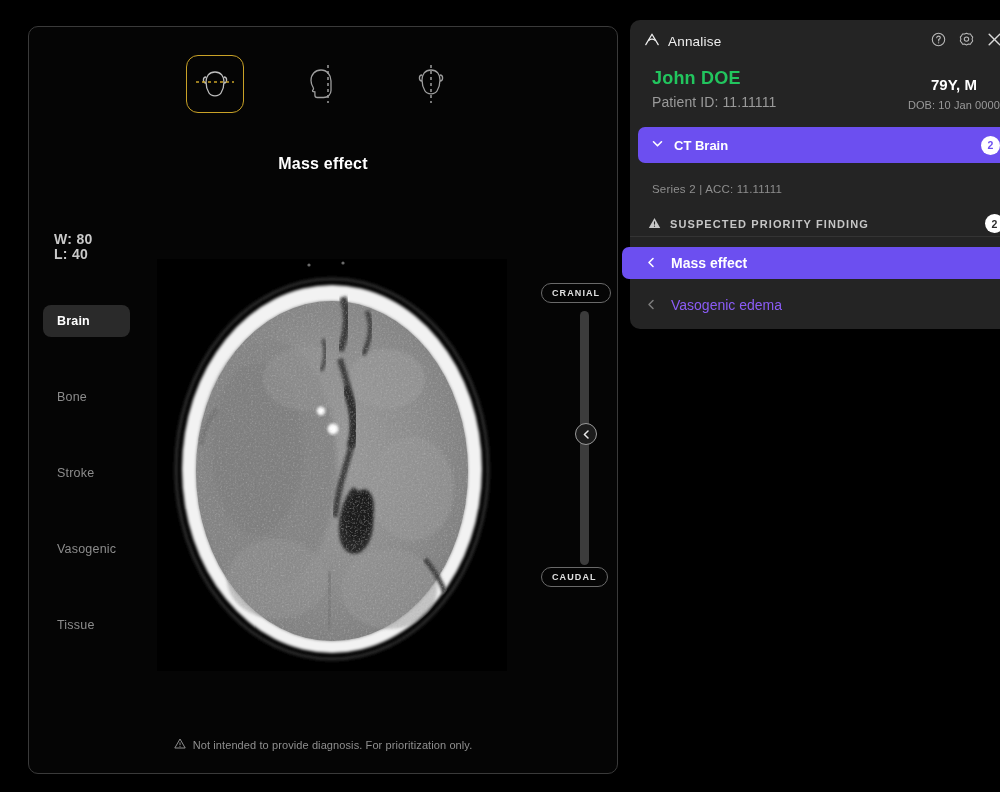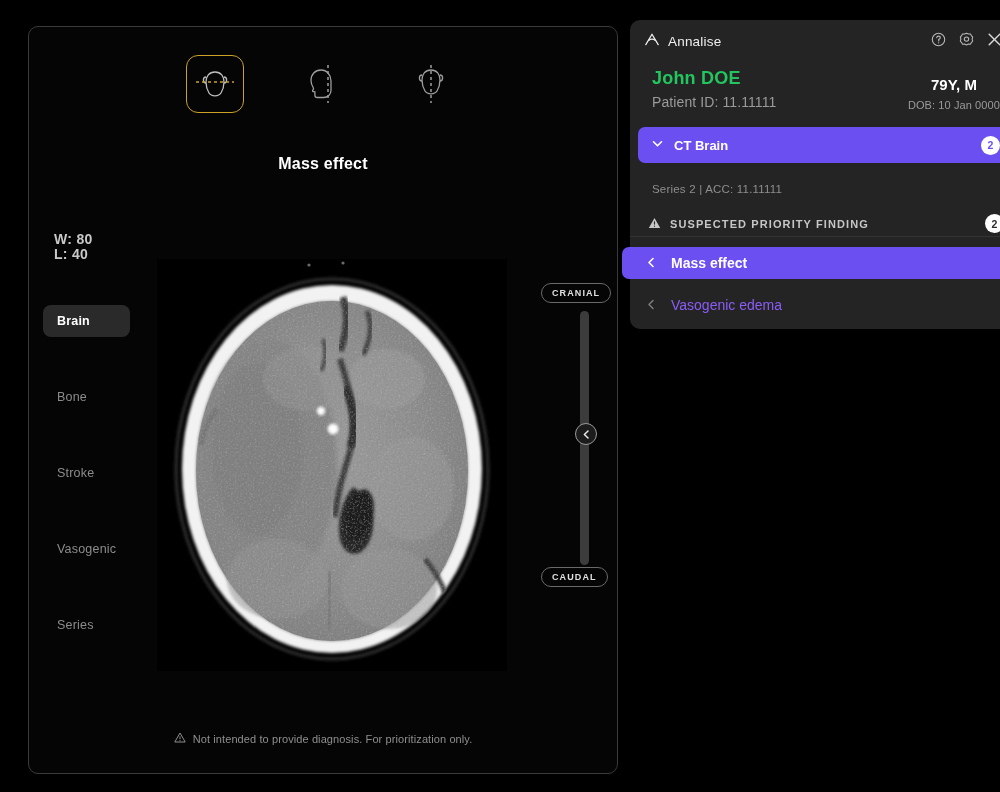--- a/index.html
+++ b/index.html
@@ -80,21 +80,21 @@
   }
   .collapse-btn {
     position: absolute; left: 546px; top: 396px;
     width: 22px; height: 22px; border-radius: 50%;
     background: #1c1c1c; border: 1.5px solid #9a9a9a;
     display: flex; align-items: center; justify-content: center;
   }
 
   
   .disclaimer {
-    position: absolute; left: 0; bottom: 28px; width: 100%;
+    position: absolute; left: 0; bottom: 22px; width: 100%;
     display: flex; align-items: center; justify-content: center; gap: 7px;
     color: #8f8f8f; font-size: 11px; letter-spacing: .1px;
   }
 
   
   .panel {
     position: absolute; left: 630px; top: 20px;
     width: 390px; background: #242424;
     border-radius: 10px; padding-bottom: 8px;
   }
@@ -202,21 +202,21 @@
       <div class="preset">
         <span>Bone</span>
       </div>
       <div class="preset">
         <span>Stroke</span>
       </div>
       <div class="preset">
         <span>Vasogenic</span>
       </div>
       <div class="preset">
-        <span>Series</span>
+        <span>Tissue</span>
       </div>
     </div>
 
     <div class="ct-wrap">
       <svg viewBox="0 0 350 412" preserveAspectRatio="none">
         <defs>
           <radialGradient id="brainTex" cx="48%" cy="46%" r="62%">
             <stop offset="0%" stop-color="#9c9c9c"></stop>
             <stop offset="55%" stop-color="#8e8e8e"></stop>
             <stop offset="100%" stop-color="#7e7e7e"></stop>

